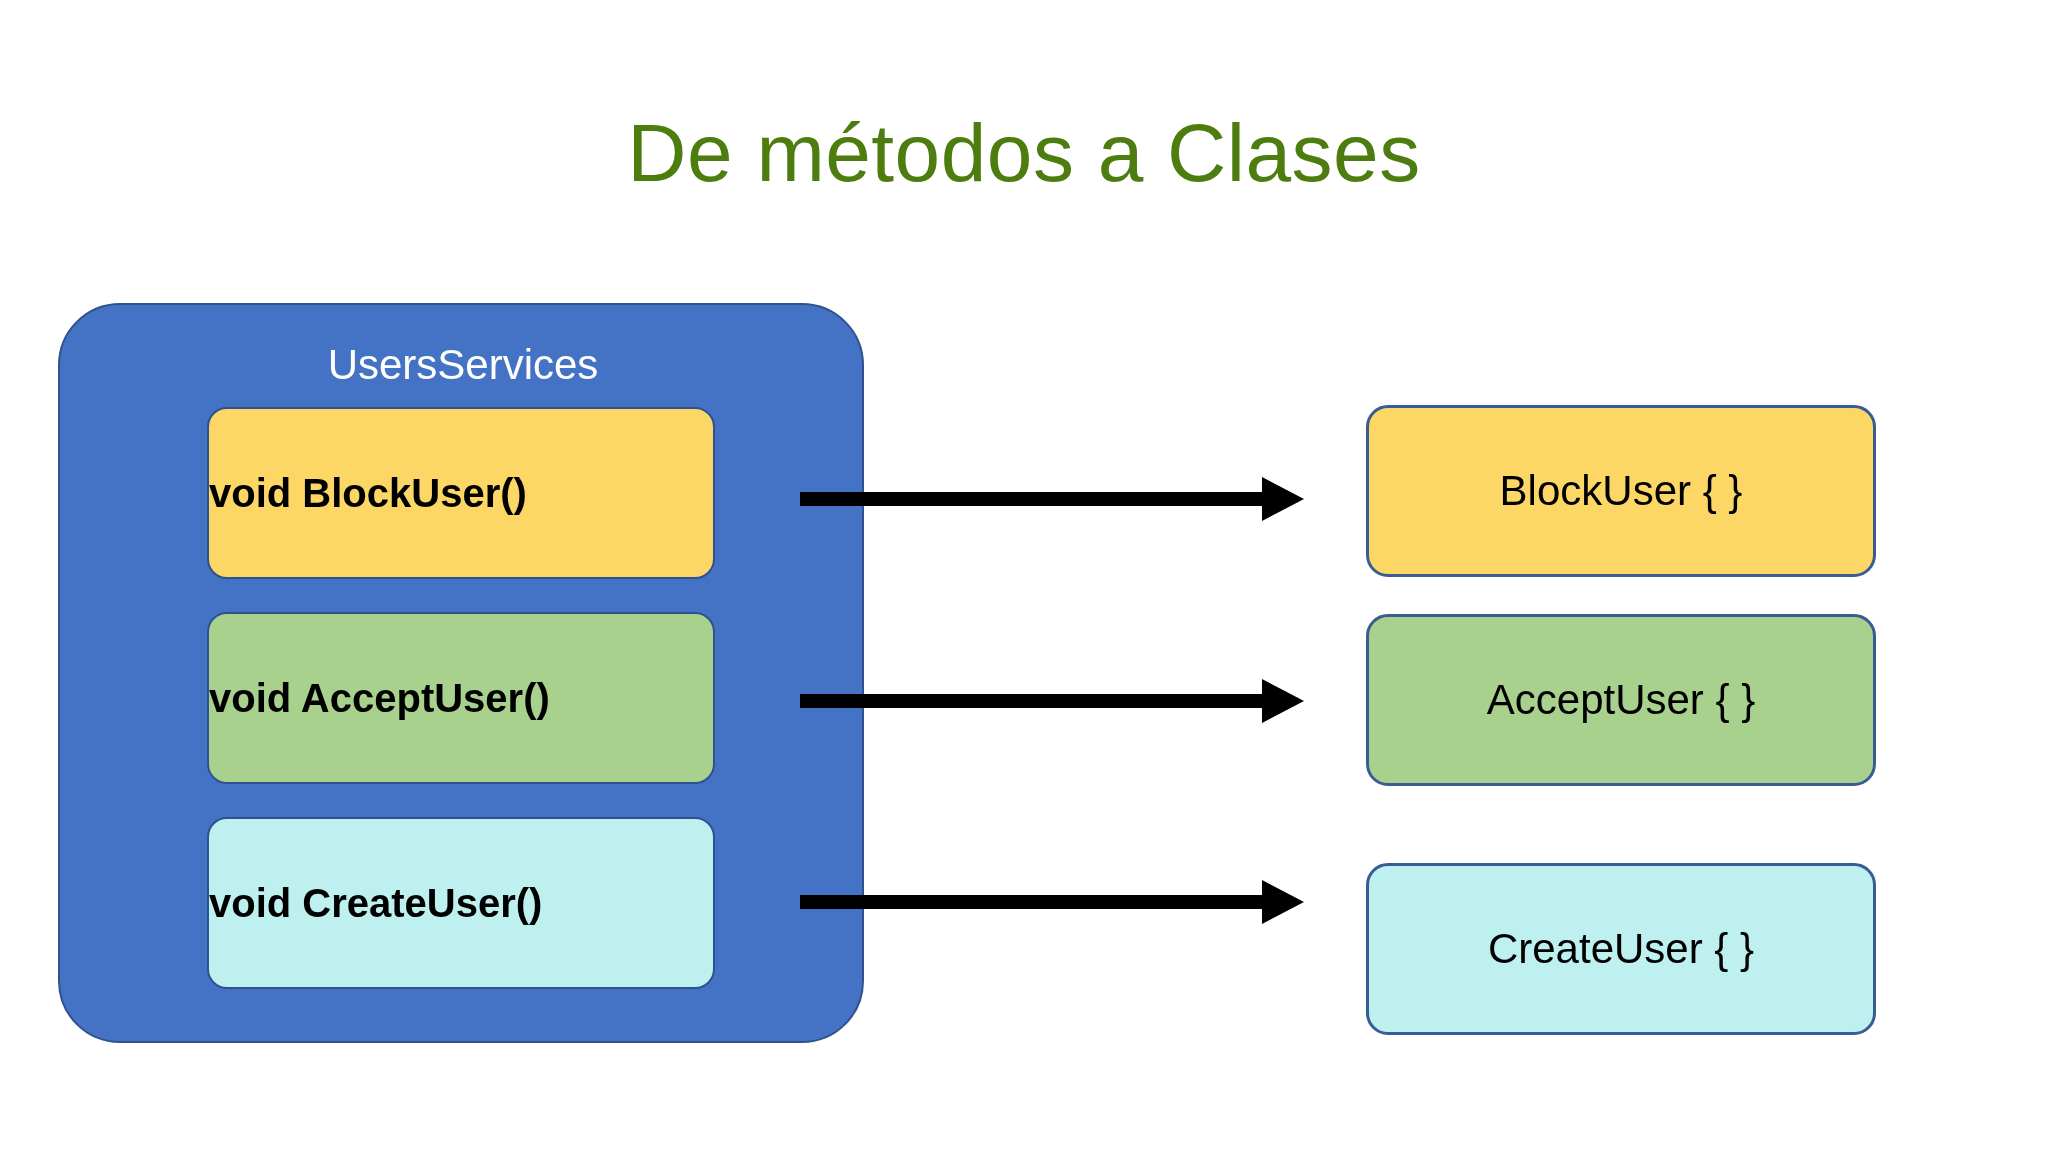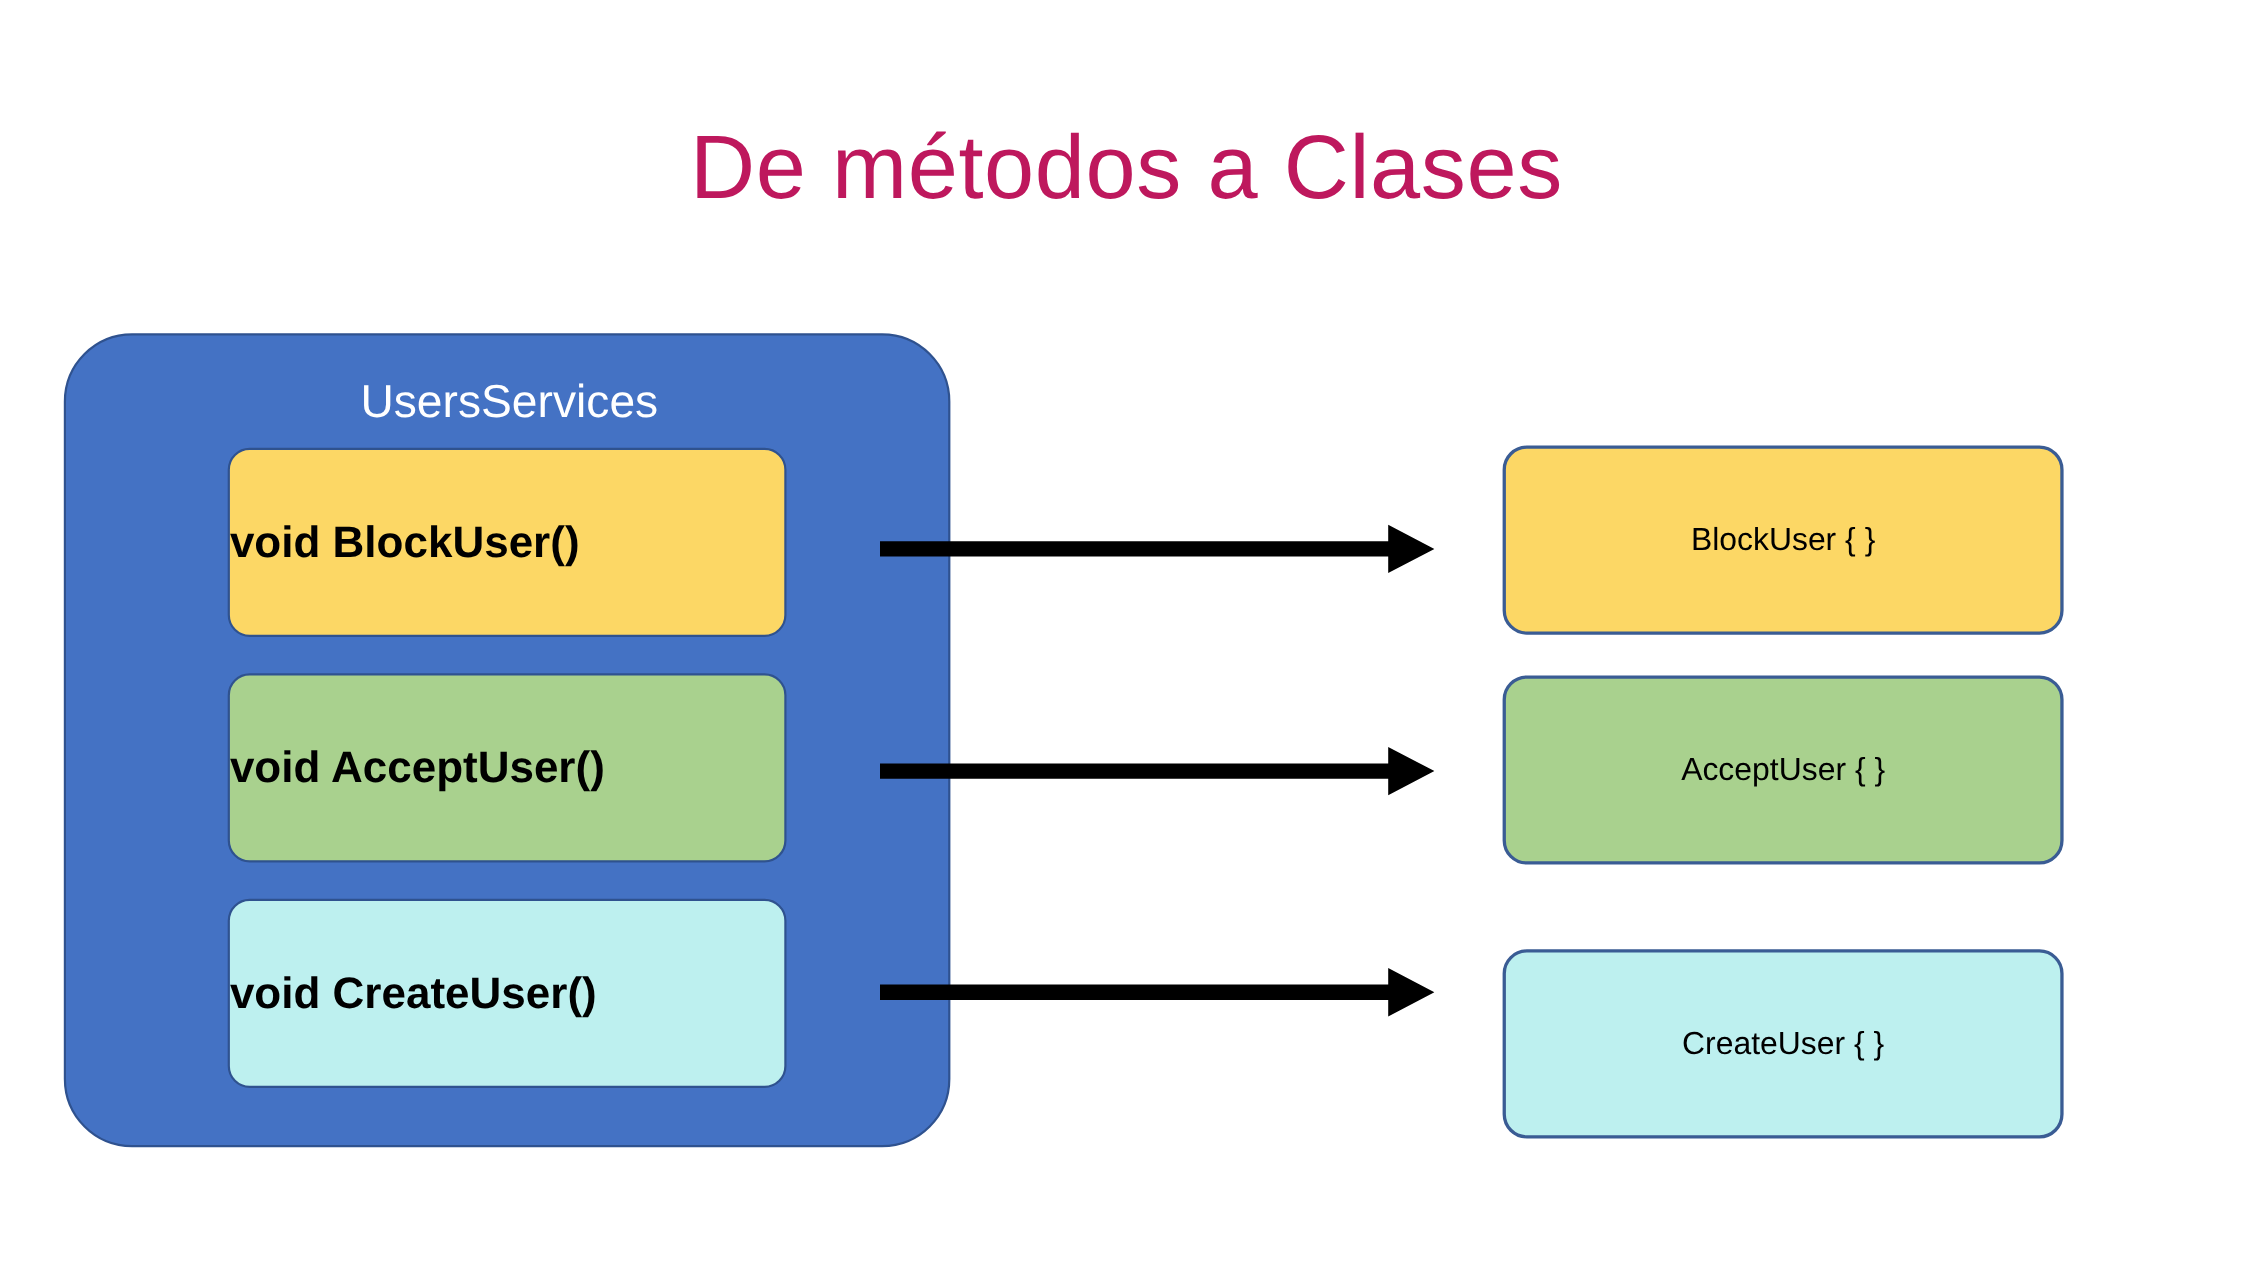--- a/index.html
+++ b/index.html
@@ -23,21 +23,21 @@
 
   
   .slide-title {
     position: absolute;
     left: 0;
     top: 108px;
     width: 2048px;
     text-align: center;
     font-size: 82px;
     font-weight: 400;
-    color: #be185d;
+    color: #4d7c0f;
     letter-spacing: 0.5px;
     line-height: 1.1;
     white-space: nowrap;
   }
 
   
   .class-container {
     position: absolute;
     left: 58px;
     top: 303px;
@@ -88,21 +88,21 @@
     left: 1366px;
     width: 510px;
     height: 172px;
     border: 3px solid #3A5C94;
     border-radius: 22px;
     box-sizing: border-box;
     display: flex;
     align-items: center;
     justify-content: center;
     color: #000000;
-    font-size: 29px;
+    font-size: 42px;
     font-weight: 400;
     white-space: nowrap;
   }
   .class-box.c0 { top: 405px; }
   .class-box.c1 { top: 614px; }
   .class-box.c2 { top: 815px; margin-top: 48px; }
 
   
   .arrow {
     position: absolute;

